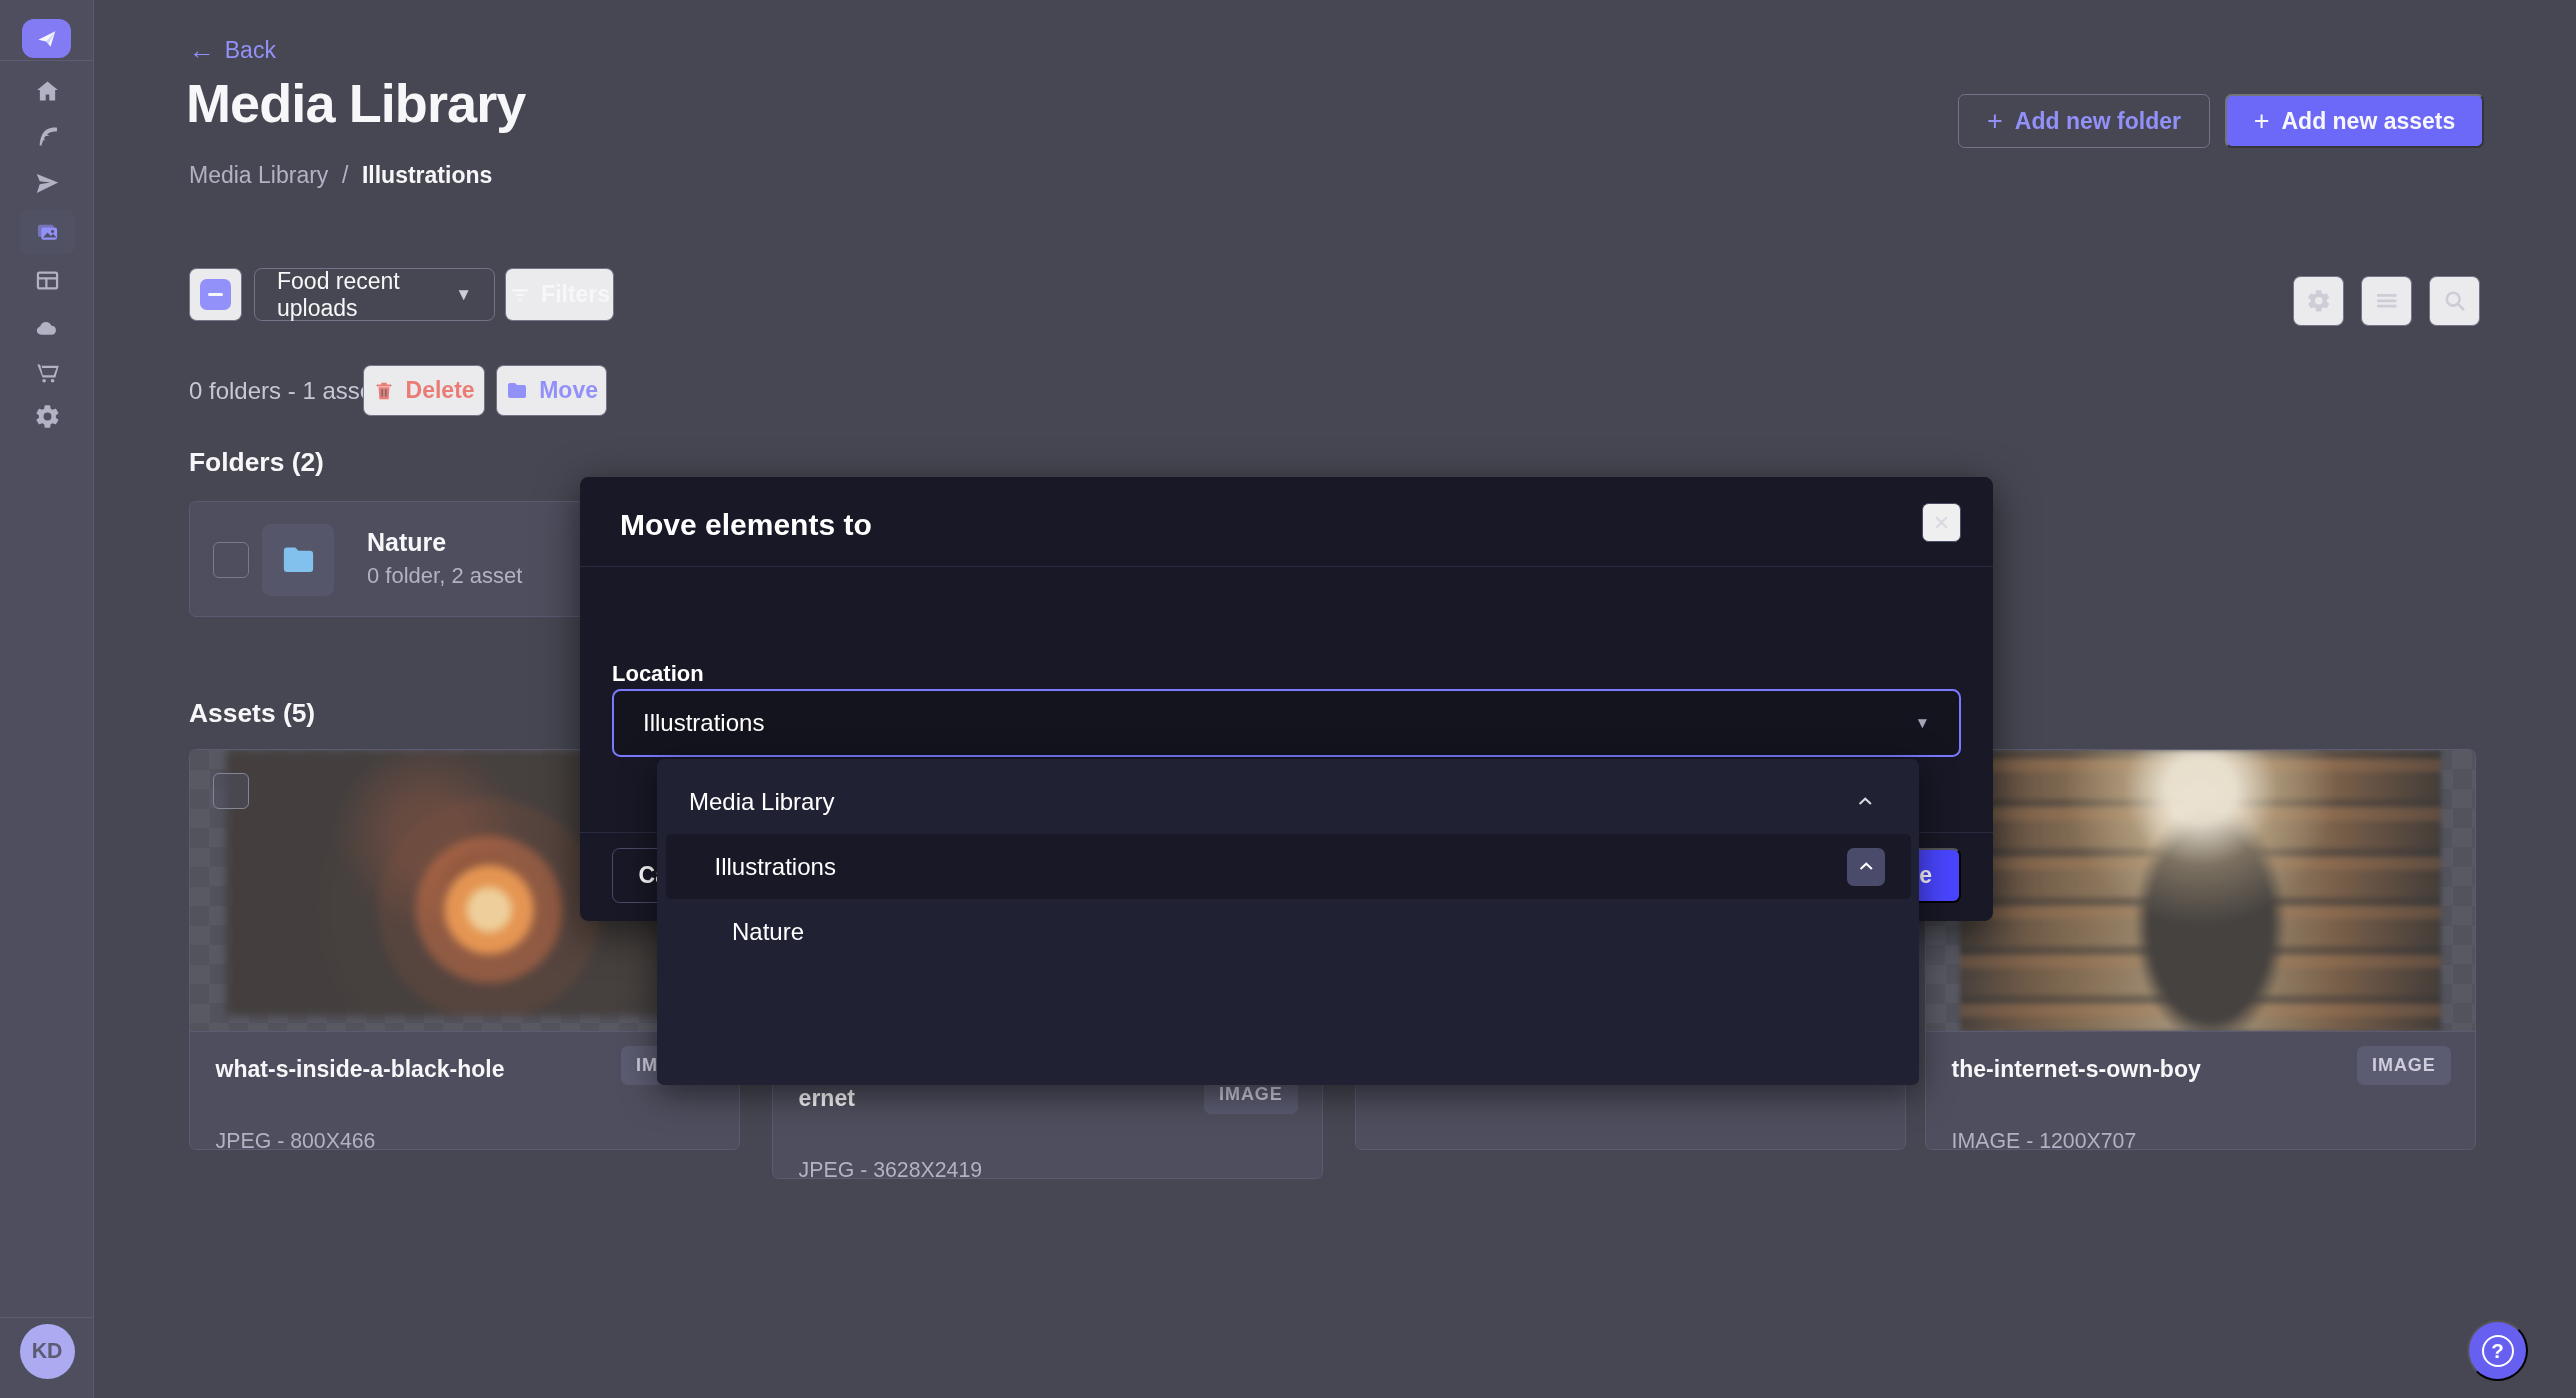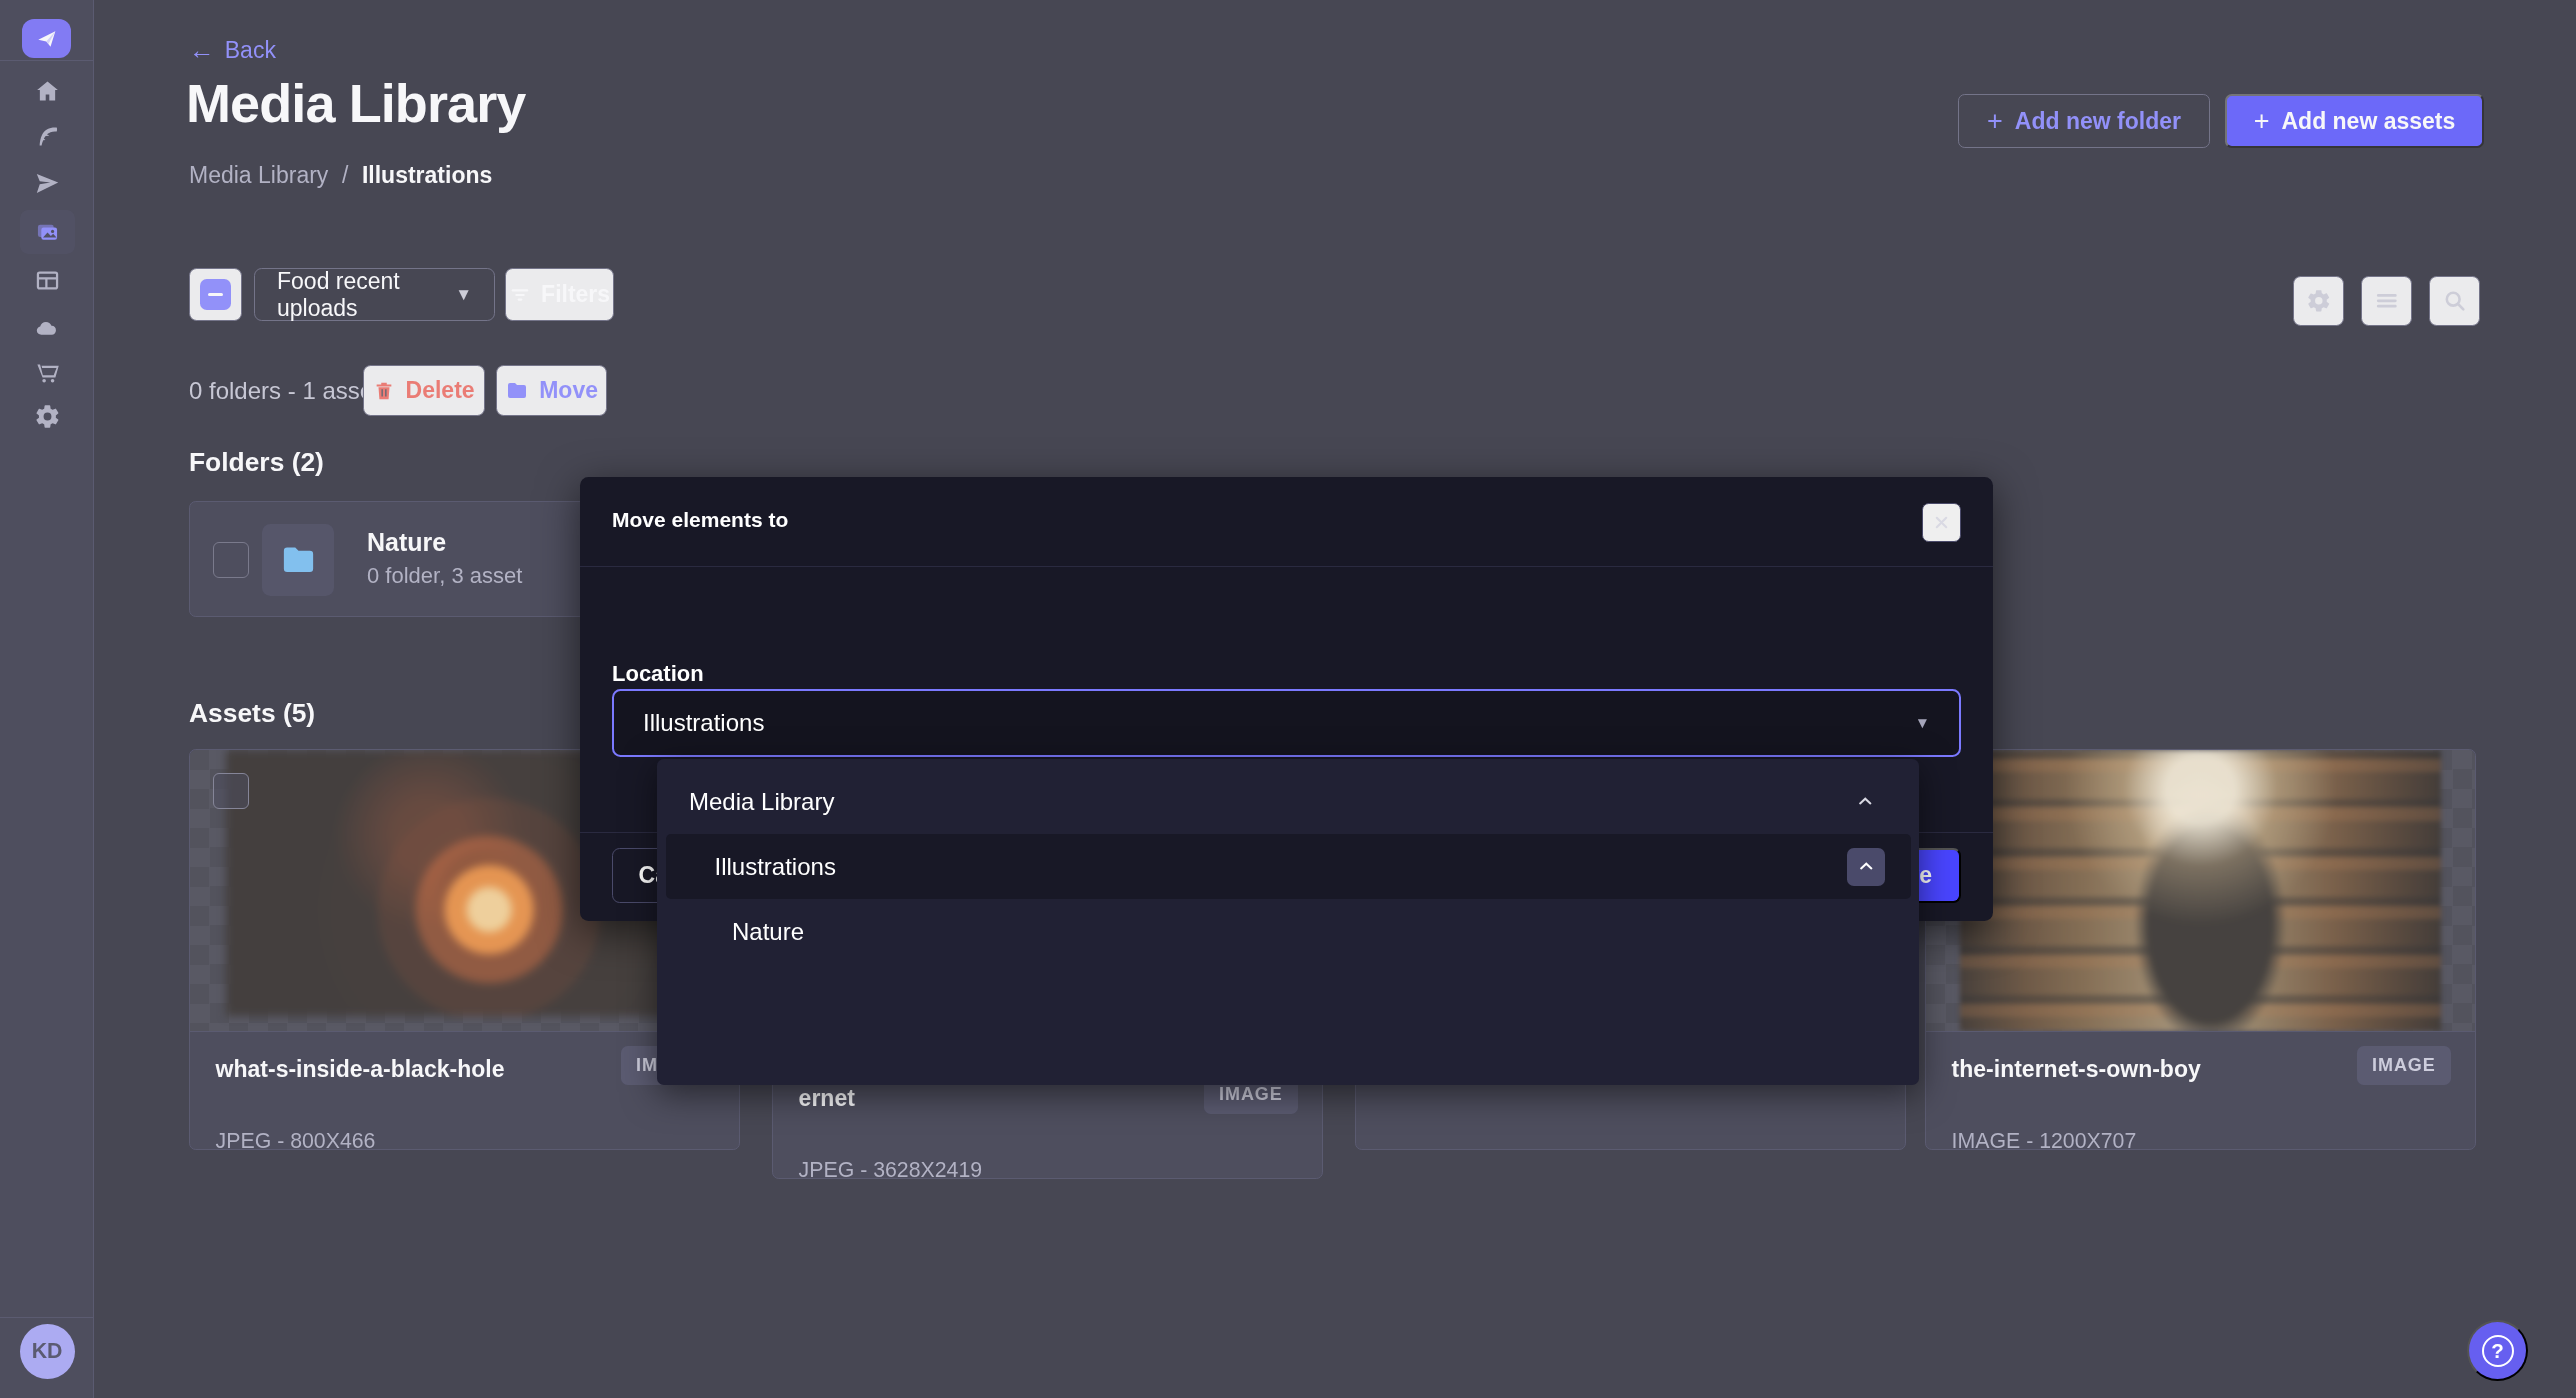--- a/index.html
+++ b/index.html
@@ -83,21 +83,21 @@
   .card-title { position:absolute; left:25.6px; top:24px; font-size:23px; font-weight:600; color:#ffffff; }
   .card-meta { position:absolute; left:25.6px; top:56px; font-size:21.3px; color:#a5a5ba;margin-top:41px; }
   .badge { position:absolute; right:24px; top:13.6px; height:39px; padding:0 15.4px; background:#32324d; color:#c8c8d9; font-size:18px; font-weight:600; letter-spacing:0.9px; border-radius:6.8px; display:flex; align-items:center; }
 
   
   .overlay { position:absolute; inset:0; background:rgba(220,220,228,0.24); z-index:10; }
 
   
   .modal { position:absolute; left:580px; top:477px; width:1413px; height:444px; background:#181826; border-radius:8.5px; z-index:20; box-shadow:0 10.2px 41px rgba(0,0,0,0.55); }
   .modal-head { position:absolute; left:0; right:0; top:0; height:90px; border-bottom:0.9px solid #2a2a40; }
-  .modal-title { position:absolute; left:32px; top:31px; font-size:21px; font-weight:700; }
+  .modal-title { position:absolute; left:40px; top:31px; font-size:30px; font-weight:700; }
   .close-btn { position:absolute; right:32px; top:25.6px; width:39px; height:39px; border:1.7px solid #4a4a6a; border-radius:6.8px; display:flex; align-items:center; justify-content:center; color:#d9d9e3; }
   .loc-label { position:absolute; left:32px; top:184px; font-size:22px; font-weight:600; }
   .loc-select { position:absolute; left:32px; right:32px; top:212px; height:68px; background:#14141f; border:2.6px solid #7b79ff; border-radius:8.5px; display:flex; align-items:center; justify-content:space-between; padding:0 29px; font-size:24px; }
   .loc-select .caret { color:#a5a5ba; font-size:15.4px; }
   .modal-foot { position:absolute; left:0; right:0; top:355px; bottom:0; border-top:0.9px solid #2a2a40; }
   .cancel-btn { position:absolute; left:32px; top:15.4px; height:55px; padding:0 25.6px; border:1.7px solid #4a4a6a; border-radius:7.7px; background:#181826; display:flex; align-items:center; font-size:23px; font-weight:600; color:#fff; }
   .submit-btn { position:absolute; right:32px; top:15.4px; height:55px; padding:0 27px; border-radius:7.7px; background:#4945ff; display:flex; align-items:center; font-size:23px; font-weight:600; color:#fff; }
 
   
   .popover { position:absolute; left:657px; top:759px; width:1262px; height:326px; background:#212134; border-radius:6.8px; z-index:30; box-shadow:0 8.5px 34px rgba(0,0,0,0.5); padding:0; }
@@ -248,21 +248,21 @@
 
   <h2 class="section-h" style="left:189px; top:447px">Folders (2)</h2>
   <div class="folder-card">
     <span class="f-check"></span>
     <span class="f-iconbox">
       <svg width="39" height="39" viewBox="0 0 24 24" fill="#66b7f1">
           <path d="M3 6a2 2 0 0 1 2-2h5l2 2h7a2 2 0 0 1 2 2v9a2 2 0 0 1-2 2H5a2 2 0 0 1-2-2z"></path>
         </svg>
     </span>
     <div class="f-title">Nature</div>
-    <div class="f-sub">0 folder, 3 asset</div>
+    <div class="f-sub">0 folder, 2 asset</div>
   </div>
 
   <h2 class="section-h" style="left:189px; top:698px">Assets (5)</h2>
 
   <div class="card" style="left:189px; top:749px">
     <div class="card-img">
       <div class="photo photo-bh"></div>
       <span class="card-check"></span>
     </div>
     <div class="card-foot">

